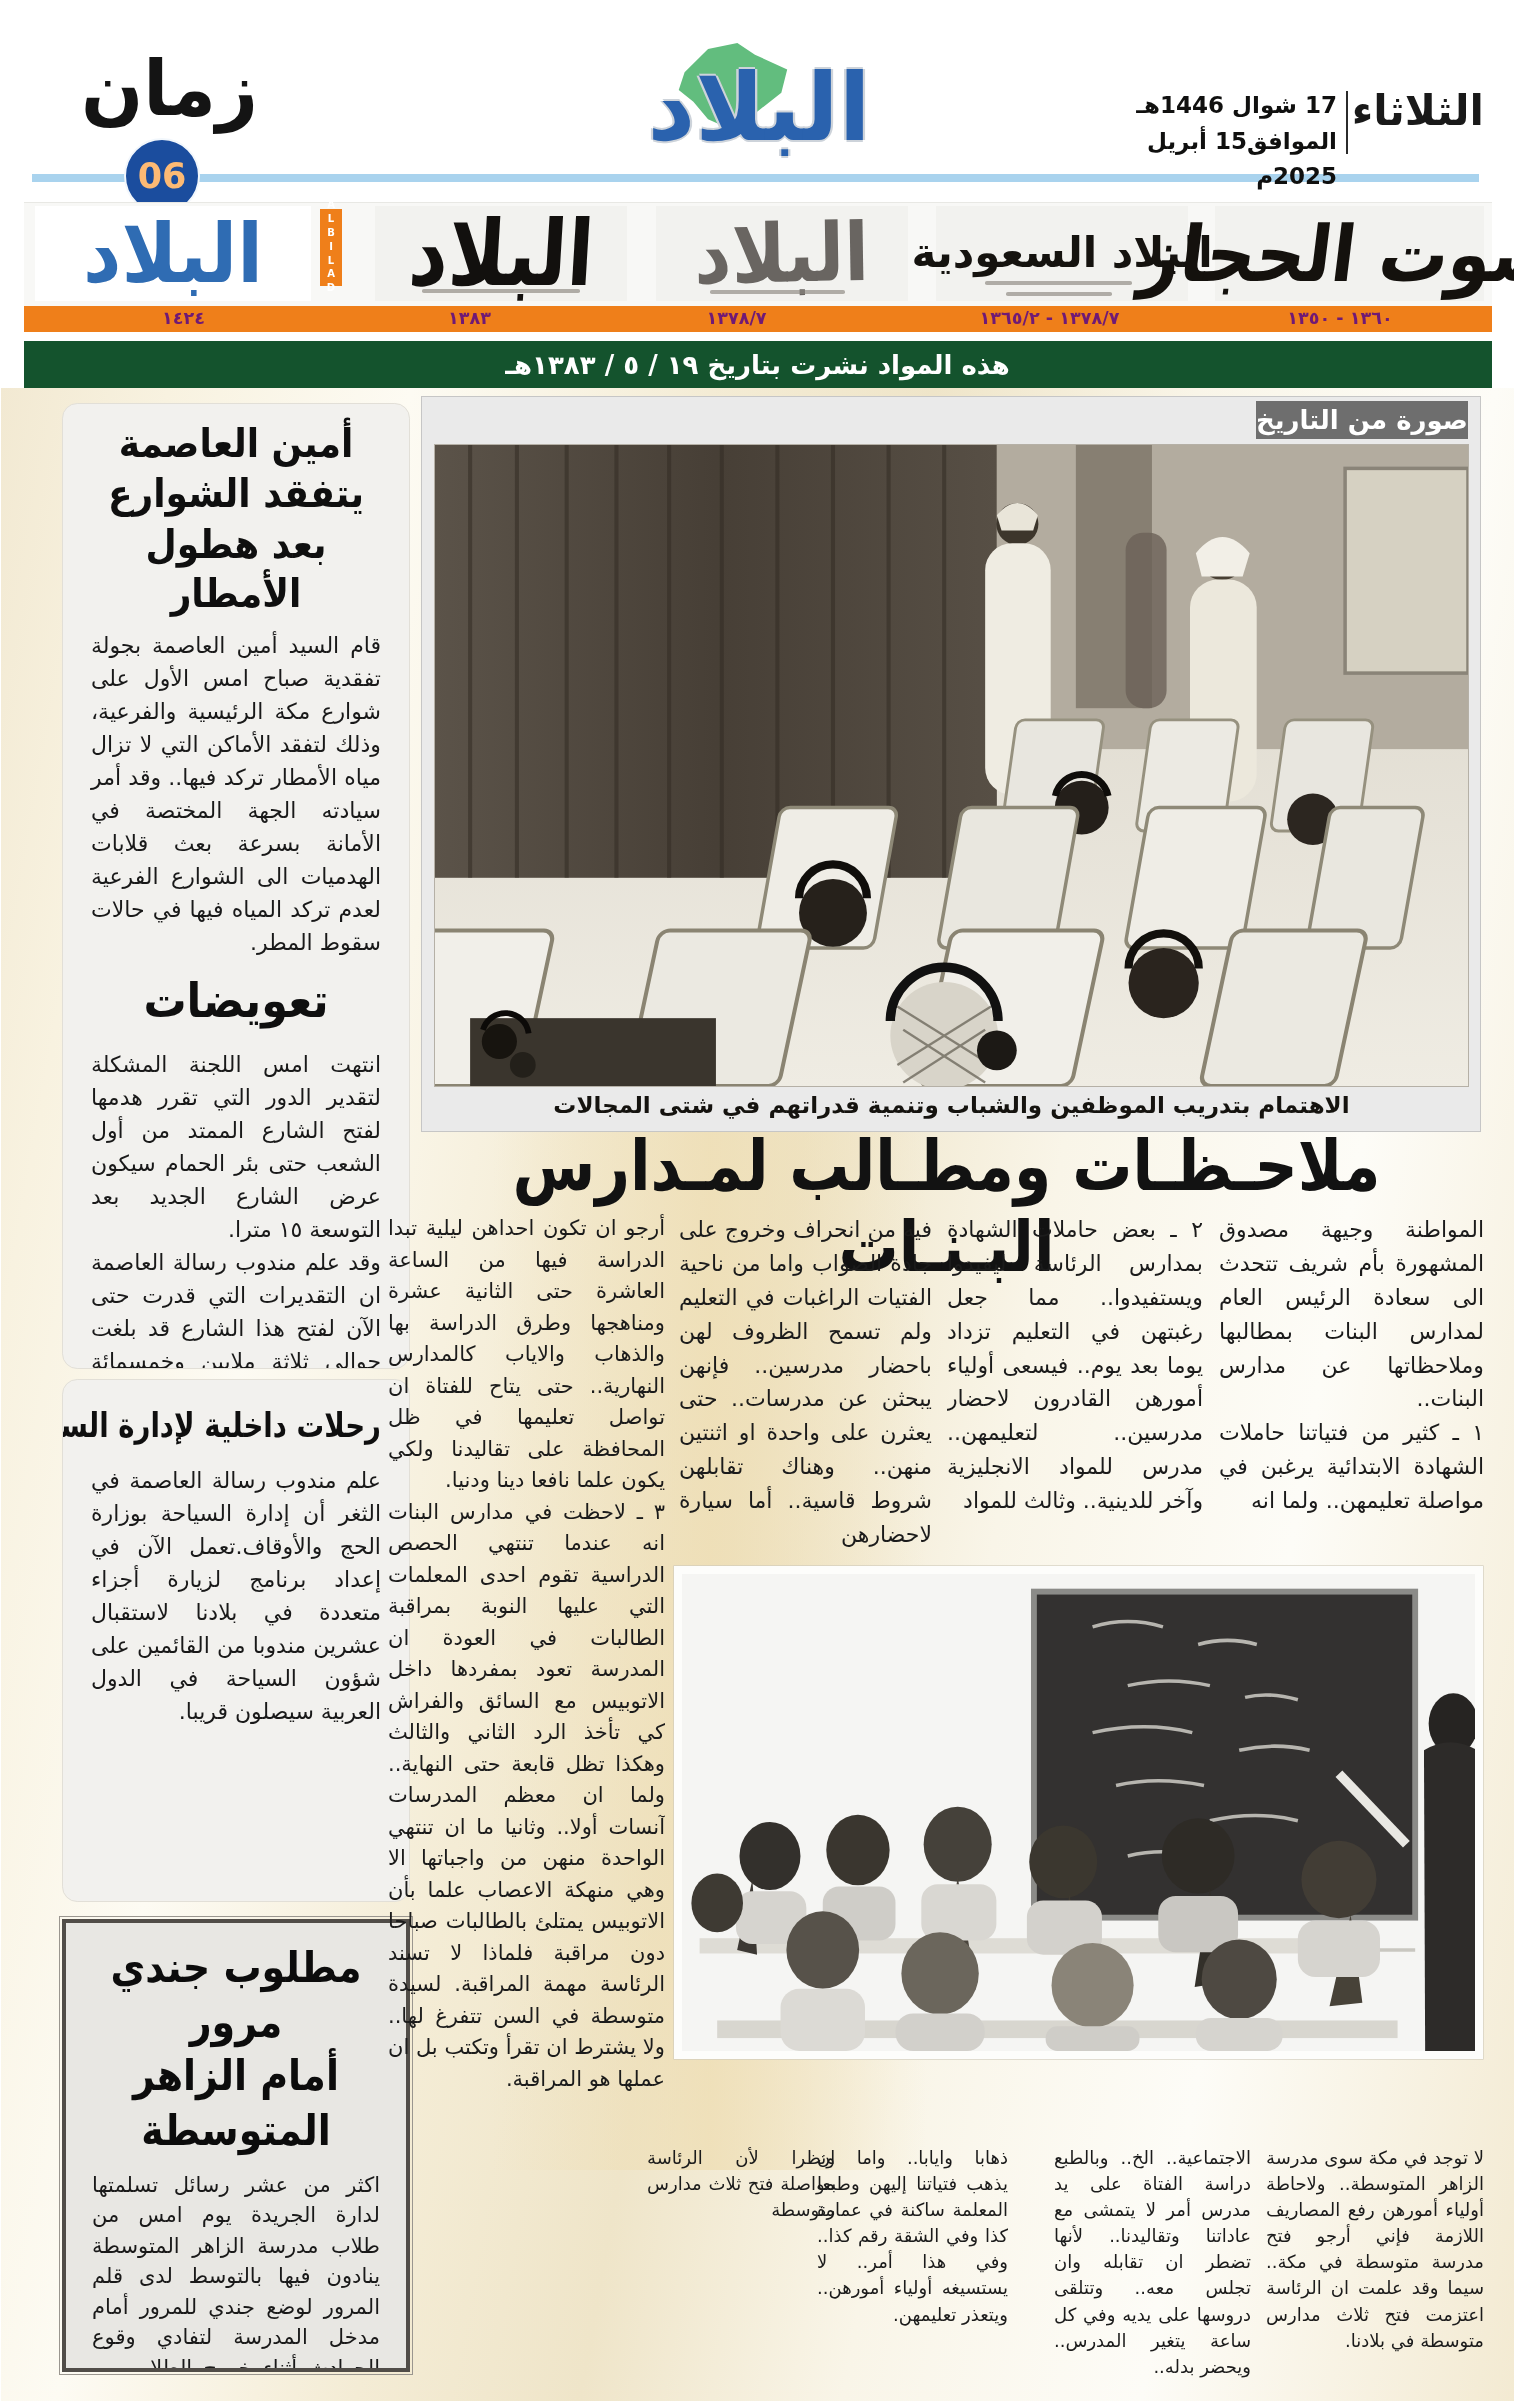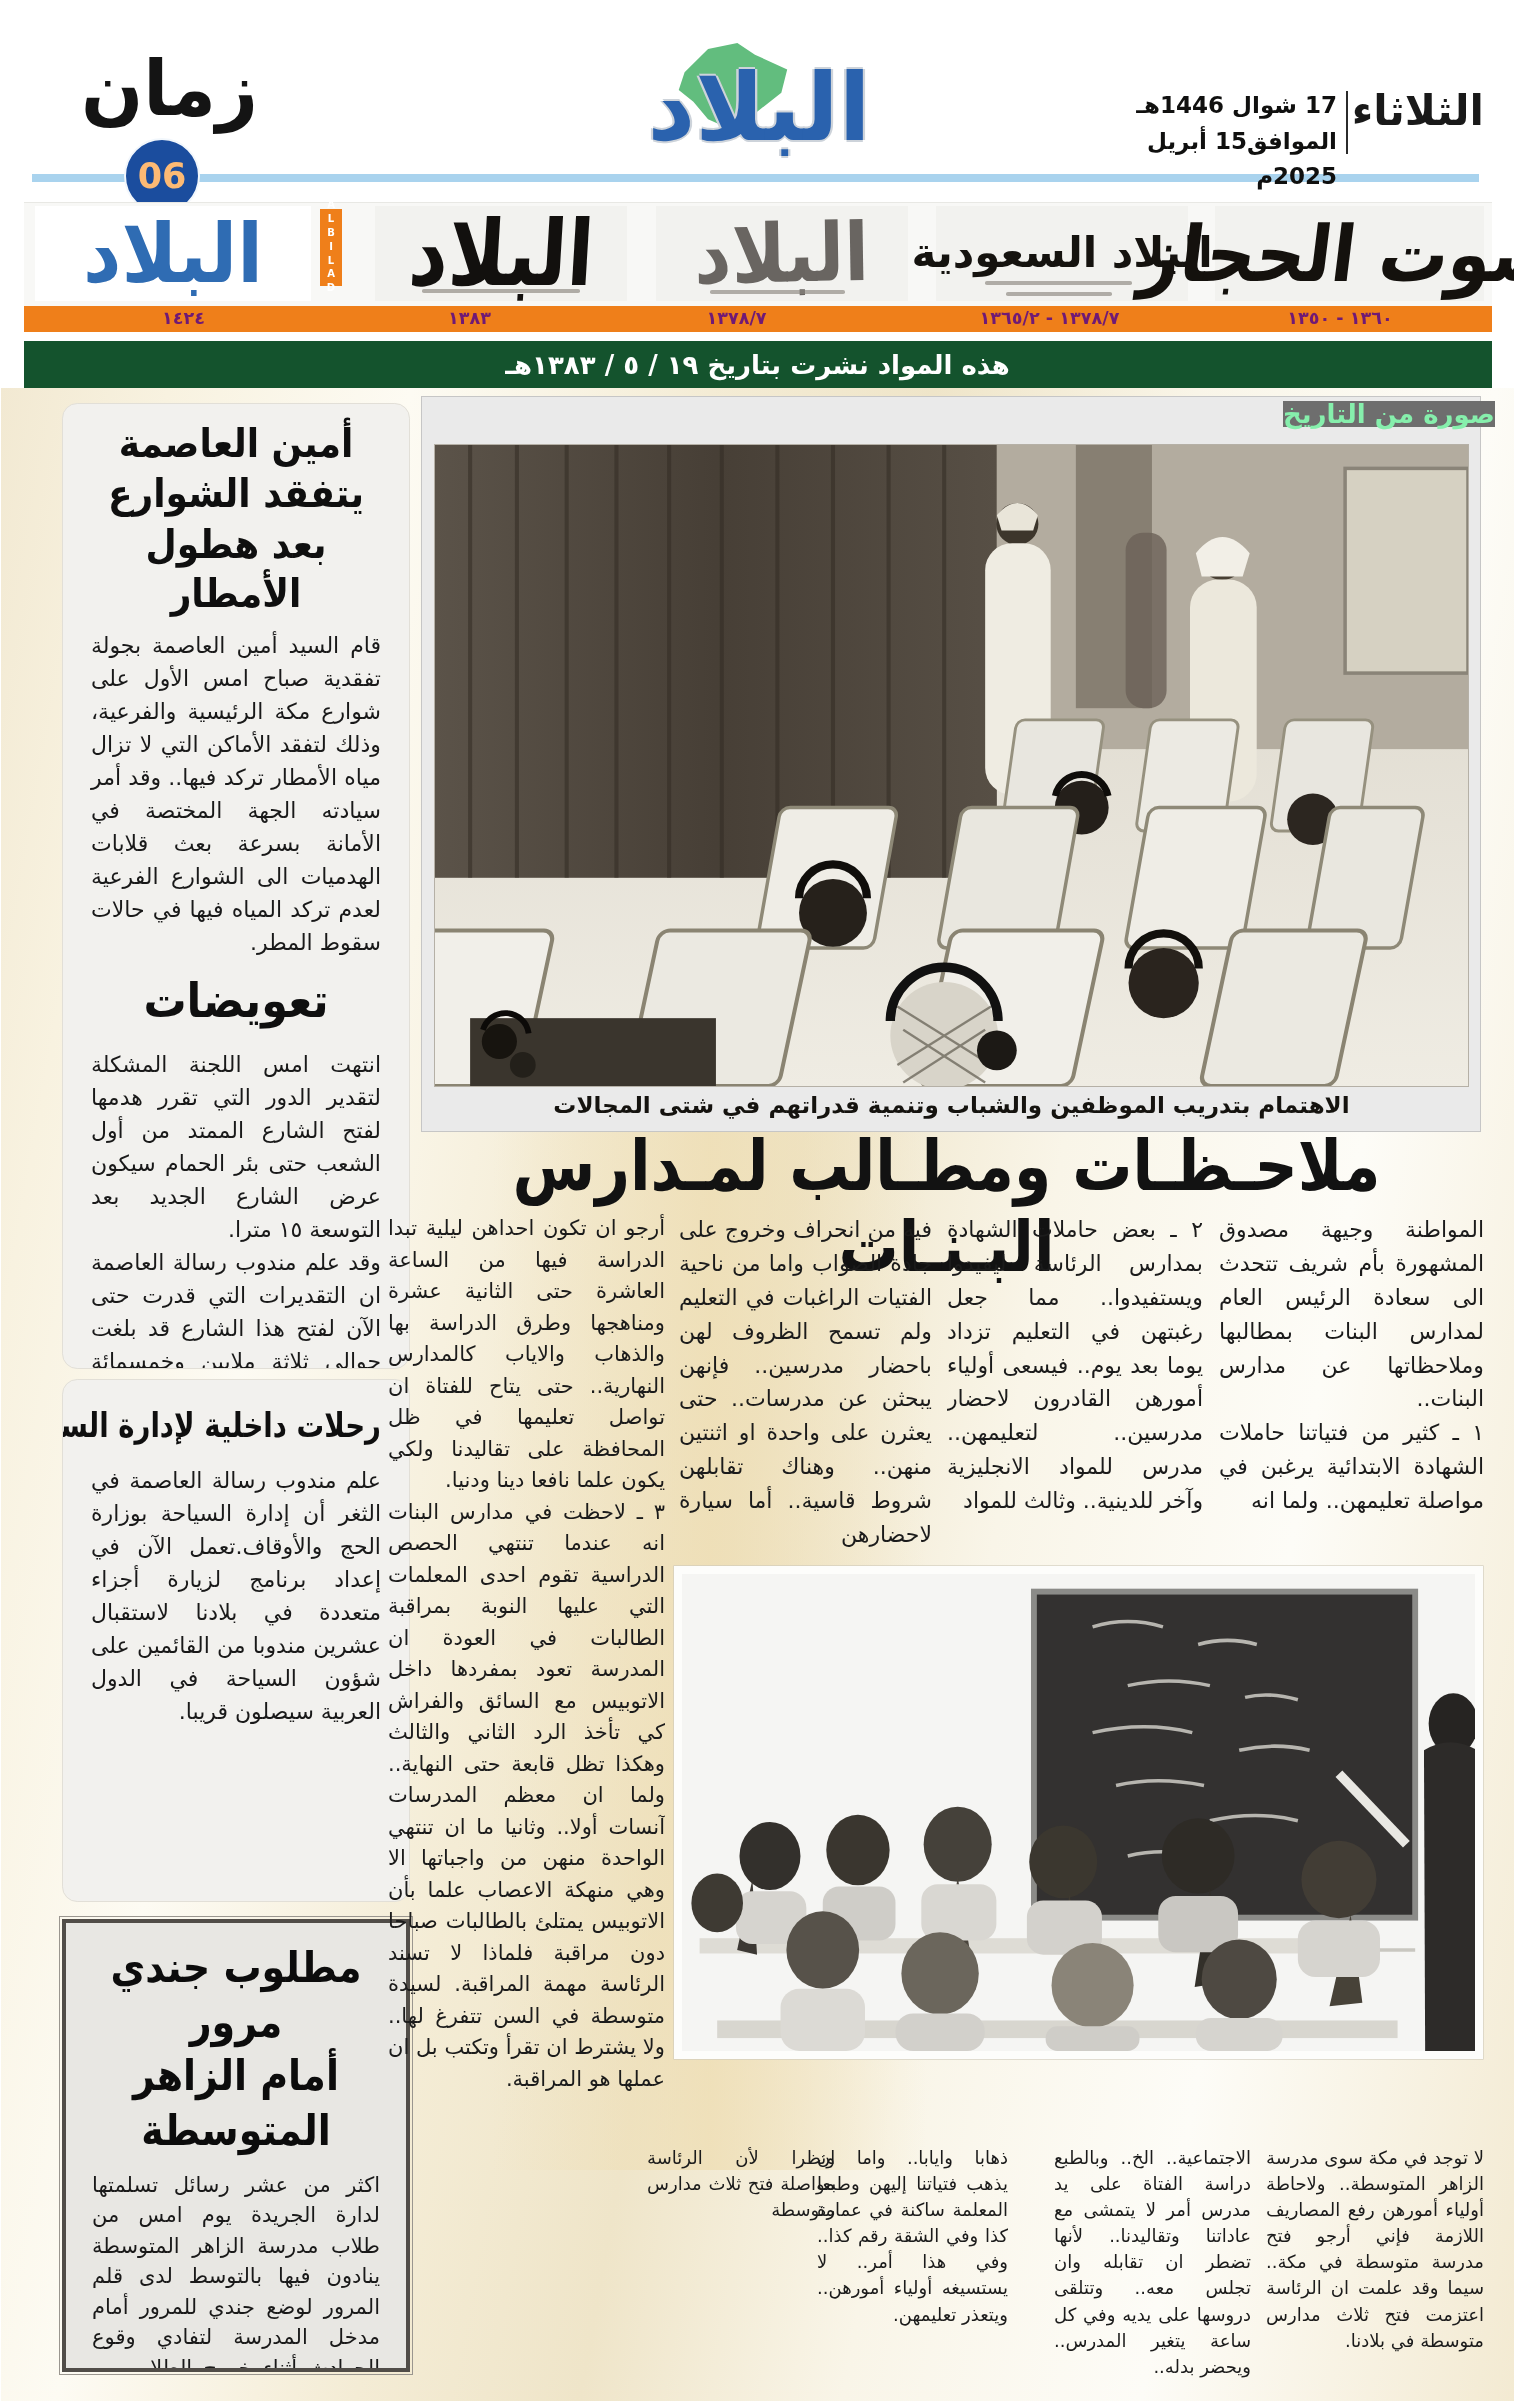--- a/index.html
+++ b/index.html
@@ -51,22 +51,22 @@
   .side-title{font-size:36px;font-weight:bold;text-align:center;line-height:1.26;color:#0f0f0f;transform:scaleY(1.1);}
   .side-title.small{font-size:27.6px;white-space:nowrap;transform:scaleY(1.22);margin-top:5.9px;}
   .side-title.mid{font-size:43px;margin-top:15.2px;}
   .side-body{font-size:22px;line-height:1.5;text-align:justify;margin-top:20px;white-space:pre-line;color:#191919;}
   .ad-box{left:62px;top:1919px;width:348px;height:453px;background:#e8e7e3;border:4.7px solid #514d48;
     outline:1.2px solid #9a968f;outline-offset:2.3px;box-sizing:border-box;padding:29px 26px;overflow:hidden;}
   .ad-title{font-size:38px;font-weight:bold;text-align:center;line-height:1.28;white-space:pre-line;transform:scaleY(1.12);color:#0c0c0c;}
   .ad-body{font-size:21px;line-height:1.45;text-align:justify;margin-top:23.5px;color:#191919;}
   
   .photo-box{left:421px;top:396px;width:1060px;height:736px;background:#eaeaea;border:0.6px solid #c6c6c6;box-sizing:border-box;}
-  .photo-badge{left:1256px;top:401px;width:212px;height:26px;background:#6e6e6e;color:#86efac;
-    display:flex;align-items:center;justify-content:center;font-size:26px;font-weight:bold;margin-left:27px;}
+  .photo-badge{left:1256px;top:401px;width:212px;height:38px;background:#6e6e6e;color:#ffffff;
+    display:flex;align-items:center;justify-content:center;font-size:26px;font-weight:bold;}
   .photo1{left:434px;top:444px;width:1035px;height:643px;border:0.6px solid #b5b0a6;box-sizing:border-box;}
   .photo1 svg{display:block;width:100%;height:100%;}
   .photo-caption{left:434px;top:1092px;width:1035px;text-align:center;font-size:23px;font-weight:bold;color:#15130f;}
   
   .main-headline{left:410px;top:1136px;width:1073px;text-align:center;font-size:60px;font-weight:bold;
     color:#121212;transform:scaleY(1.16);letter-spacing:-1.2px;}
   .article-col{position:absolute;font-size:22px;line-height:1.54;text-align:justify;color:#1b1b1b;overflow:hidden;white-space:pre-line;}
   .col-t{top:1213px;height:351px;}
   .col-tall{left:388px;top:1213px;width:277px;height:896px;font-size:21px;line-height:1.5;}
   .col-b{top:2145px;height:237px;font-size:18px;line-height:1.45;}

